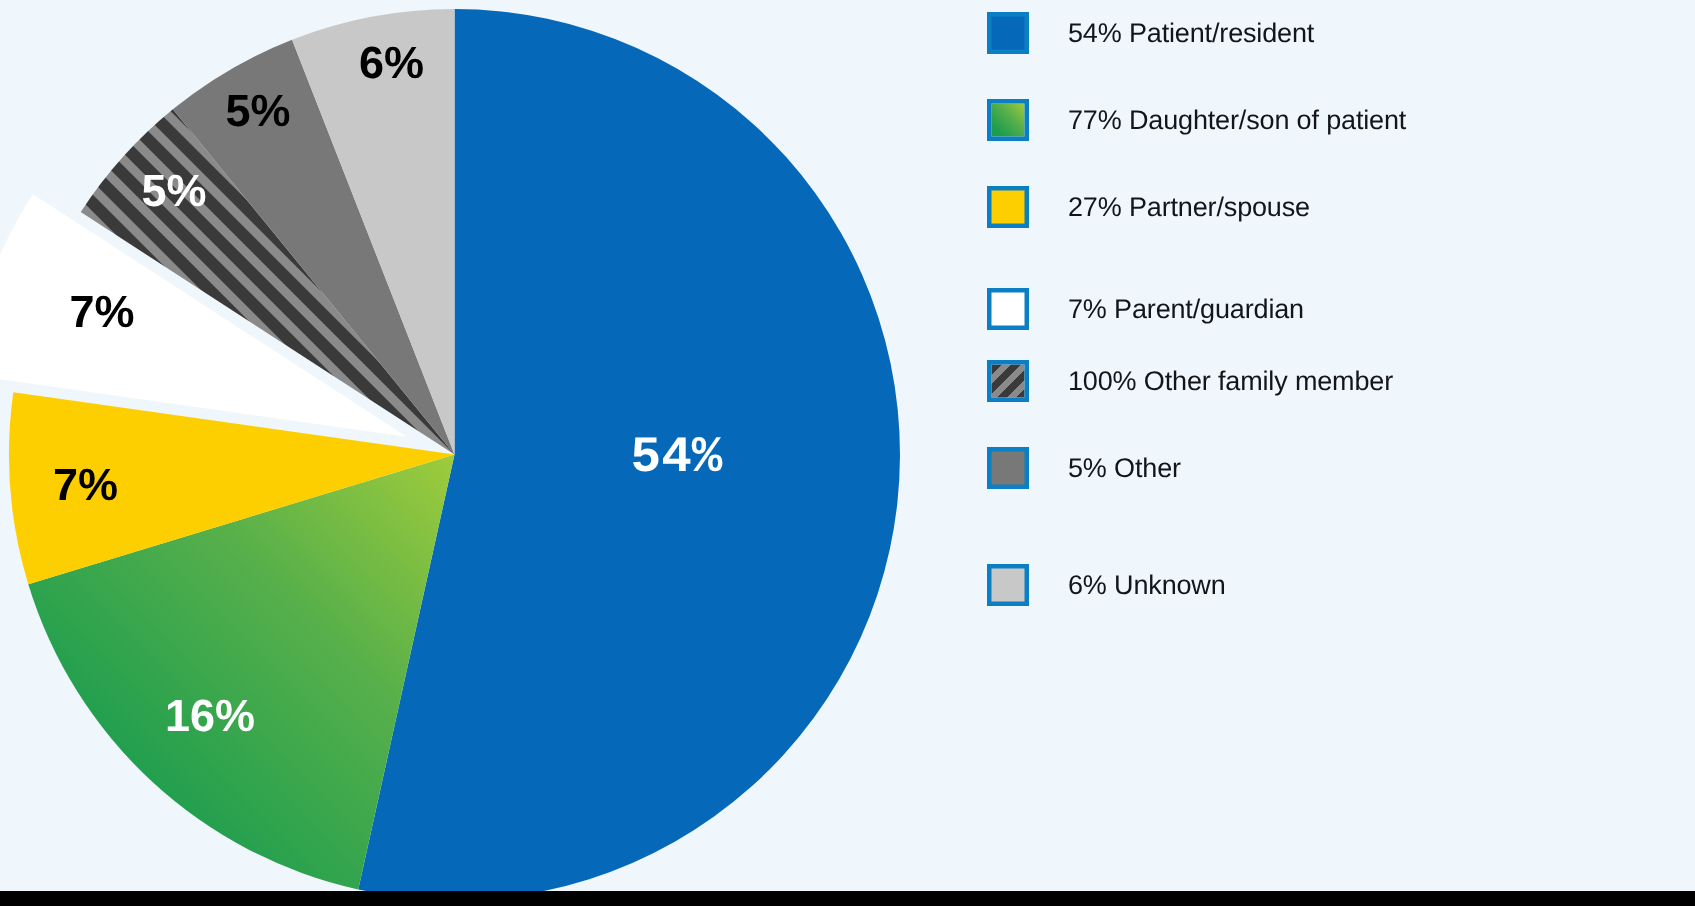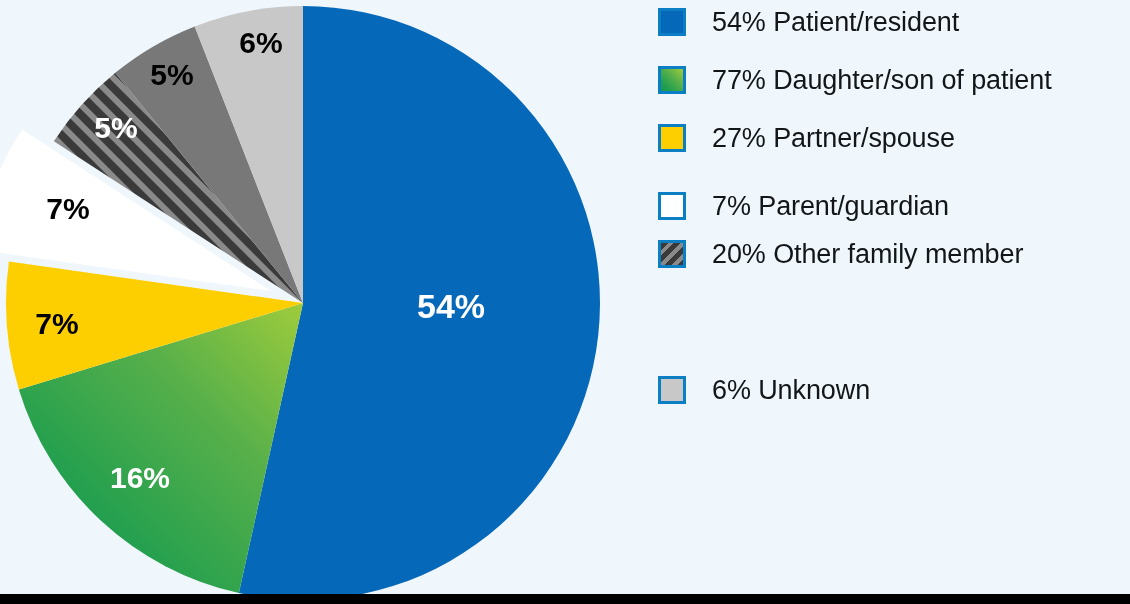--- a/index.html
+++ b/index.html
@@ -57,21 +57,21 @@
   }
   .legend-swatch {
     width: 28px;
     height: 28px;
     box-sizing: border-box;
     border: 3px solid #0b7ec4;
     flex: 0 0 auto;
   }
   .legend-label {
     margin-left: 26px;
-    font-size: 27px;
+    font-size: 18px;
     line-height: 30px;
     color: #121619;
     white-space: nowrap;
     letter-spacing: -0.1px;
   }
   #bottom-bar {
     position: absolute;
     left: 0;
     bottom: 0;
     width: 1130px;
@@ -102,21 +102,21 @@
           <path d="M 303.00 303.00 L 303.00 6.00 A 297 297 0 1 1 238.84 592.99 Z" fill="#0668b8"></path>
           <path d="M 303.00 303.00 L 238.84 592.99 A 297 297 0 0 1 18.87 389.49 Z" fill="url(#grad-green)"></path>
           <path d="M 303.00 303.00 L 18.87 389.49 A 297 297 0 0 1 8.90 261.56 Z" fill="#fdcf00"></path>
           <path d="M 271.15 291.10 L -22.94 249.66 A 297 297 0 0 1 21.98 129.47 Z" fill="#ffffff"></path>
           <path d="M 303.00 303.00 L 53.83 141.37 A 297 297 0 0 1 115.26 72.87 Z" fill="url(#hatch-diagonal)"></path>
           <path d="M 303.00 303.00 L 115.26 72.87 A 297 297 0 0 1 194.70 26.45 Z" fill="#787878"></path>
           <path d="M 303.00 303.00 L 194.70 26.45 A 297 297 0 0 1 303.00 6.00 Z" fill="#c8c8c8"></path>
         </g>
     </svg>
     <div id="slice-labels">
-        <div class="slice-label" style="left: 451px; top: 306px; color: rgb(255, 255, 255); font-size: 34px;">54%</div>
+        <div class="slice-label" style="left: 451px; top: 306px; color: rgb(255, 255, 255); font-size: 34px; font-family: Liberation Mono, monospace;">54%</div>
         <div class="slice-label" style="left: 140px; top: 478px; color: rgb(255, 255, 255); font-size: 30px;">16%</div>
         <div class="slice-label" style="left: 57px; top: 324px; color: rgb(0, 0, 0); font-size: 30px;">7%</div>
         <div class="slice-label" style="left: 68px; top: 209px; color: rgb(0, 0, 0); font-size: 30px;">7%</div>
         <div class="slice-label" style="left: 116px; top: 128px; color: rgb(255, 255, 255); font-size: 30px;">5%</div>
         <div class="slice-label" style="left: 172px; top: 75px; color: rgb(0, 0, 0); font-size: 30px;">5%</div>
         <div class="slice-label" style="left: 261px; top: 43px; color: rgb(0, 0, 0); font-size: 30px;">6%</div>
       </div>
   </div>
 
   <div id="legend">
@@ -136,23 +136,27 @@
       <span class="legend-label">27% Partner/spouse</span>
     </div>
 
     <div class="legend-item" style="top:184px">
       <span class="legend-swatch" style="background:#ffffff"></span>
       <span class="legend-label">7% Parent/guardian</span>
     </div>
 
     <div class="legend-item" style="top:232px">
       <span class="legend-swatch" style="background:repeating-linear-gradient(135deg,#3a3a3a 0px,#3a3a3a 5px,#8a8a8a 5px,#8a8a8a 9px)"></span>
-      <span class="legend-label">20% Other family member</span>
+      <span class="legend-label">100% Other family member</span>
     </div>
 
+    <div class="legend-item" style="top:290px">
+      <span class="legend-swatch" style="background:#787878"></span>
+      <span class="legend-label">5% Other</span>
+    </div>
 
     <div class="legend-item" style="top:368px">
       <span class="legend-swatch" style="background:#c8c8c8"></span>
       <span class="legend-label">6% Unknown</span>
     </div>
 
   </div>
 
   <div id="bottom-bar"></div>
 

